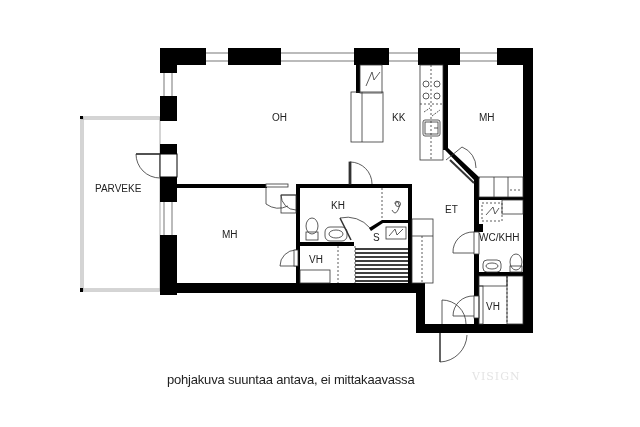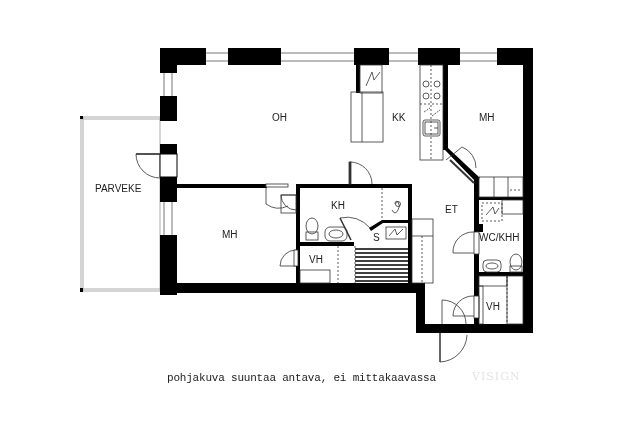--- a/index.html
+++ b/index.html
@@ -1,19 +1,19 @@
 <!DOCTYPE html>
 <html><head>
 <meta charset="utf-8">
 <style>
   html, body { margin: 0; padding: 0; background: #ffffff; }
   body { width: 640px; height: 427px; position: relative; overflow: hidden; font-family: "Liberation Sans", sans-serif; }
   #plan { position: absolute; left: 0; top: 0; width: 640px; height: 427px; }
   .lbl { font-family: "Liberation Sans", sans-serif; font-size: 10px; fill: #222; }
-  .caption { position: absolute; left: 167px; top: 372px; font-size: 11px; color: #222; font-family: Liberation Mono, monospace; letter-spacing: -0.2px; }
+  .caption { position: absolute; left: 167px; top: 372px; font-size: 13px; color: #222; font-family: Liberation Sans, sans-serif; letter-spacing: -0.2px; }
   .watermark { position: absolute; left: 472px; top: 370px; font-size: 11px; color: #e4e4e4; font-family: "DejaVu Serif", serif; letter-spacing: 1px; text-align: center; }
 </style>
 </head>
 <body>
 
 <svg id="plan" viewBox="0 0 640 427" xmlns="http://www.w3.org/2000/svg">
 
   <g>
     <rect x="81" y="117" width="79" height="174" fill="none" stroke="#aaa" stroke-width="1"></rect>
     <line x1="83" y1="117" x2="83" y2="291" stroke="#aaa" stroke-width="1"></line>

